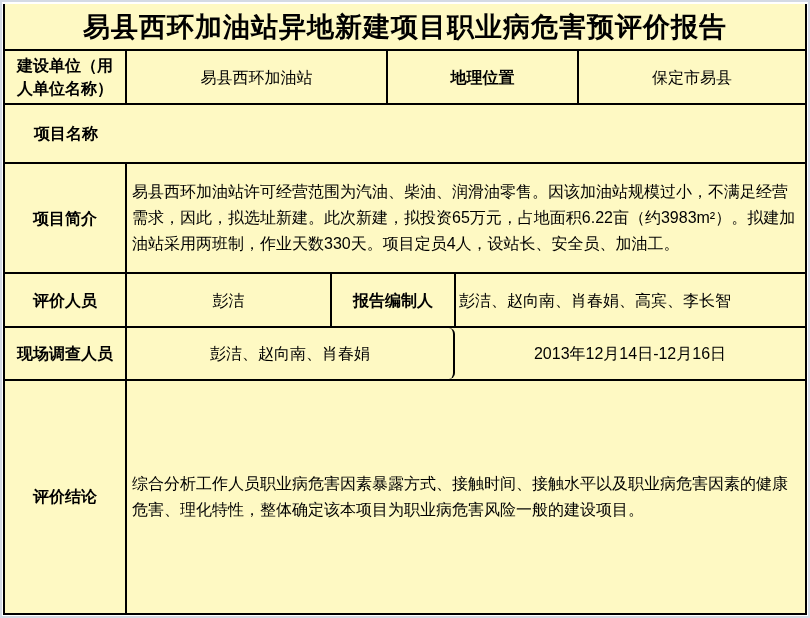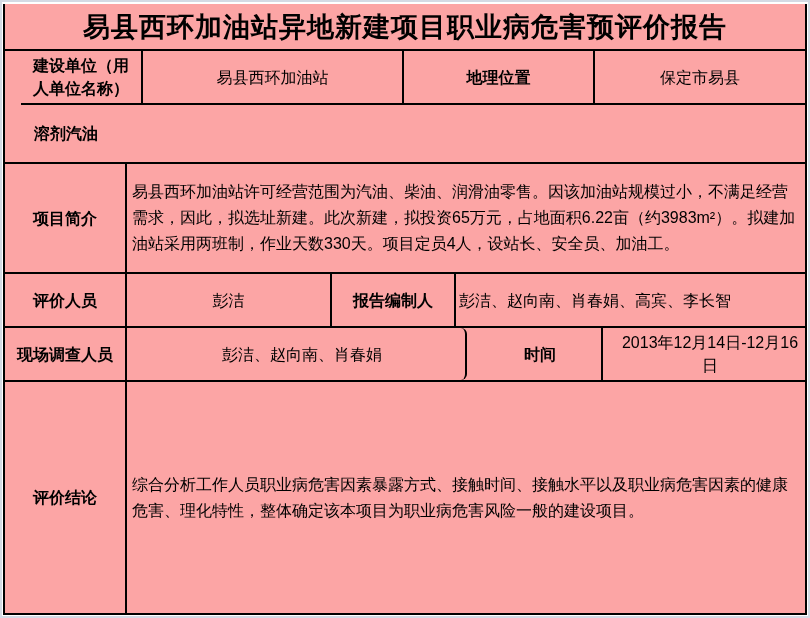--- a/index.html
+++ b/index.html
@@ -6,45 +6,45 @@
   body{
     width:810px;height:618px;position:relative;overflow:hidden;
     background:#ffffff;color:#000;
     font-family:"Liberation Sans","DejaVu Sans",sans-serif;
   }
   .frame{position:absolute;inset:0;border:2px solid #d4dae4;pointer-events:none;z-index:9;}
   .doc{
     position:absolute;left:3px;top:4px;width:804px;height:611px;
     box-sizing:border-box;
     border-left:2px solid #000;border-right:2px solid #000;border-bottom:2px solid #000;
-    display:flex;flex-direction:column;background:#fca5a5;
+    display:flex;flex-direction:column;background:#fef9c3;
   }
   .title-row{
     box-sizing:border-box;flex:0 0 47px;
     border-bottom:2px solid #000;
     display:flex;align-items:center;justify-content:center;
     font-weight:bold;font-size:27px;letter-spacing:1px;
   }
   .row{display:flex;box-sizing:border-box;border-bottom:2px solid #000;}
   .row:last-child{border-bottom:none;flex:1 1 auto;}
   .cell{
     box-sizing:border-box;border-right:2px solid #000;
     display:flex;align-items:center;justify-content:center;
     text-align:center;padding:3px 8px;font-size:16px;line-height:1.45;
   }
   .cell:last-child{border-right:none;}
   .lab{font-weight:bold;}
   .left{justify-content:flex-start;text-align:left;}
   .para{line-height:1.62;padding:15px 5px;}
   .tight{padding:3px 3px;}
-  .r1{flex:0 0 52px;margin-left:16px;}
+  .r1{flex:0 0 52px;}
   .r2{flex:0 0 59px;}
   .r3{flex:0 0 106px;}
   .r4{flex:0 0 54px;}
-  .r5{flex:0 0 53px;gap:12px;}
+  .r5{flex:0 0 53px;}
   .r6{flex:0 0 128px;}
   .w122{flex:0 0 122px;}
   .w261{flex:0 0 261px;}
   .w191{flex:0 0 191px;}
   .w123{flex:0 0 123px;}
   .w205{flex:0 0 205px;}
   .w124{flex:0 0 124px;}
   .w328{flex:0 0 328px;border-radius:6px;}
   .grow{flex:1 1 auto;}
 </style>
@@ -58,39 +58,38 @@
   <div class="title-row">易县西环加油站异地新建项目职业病危害预评价报告</div>
 
   <div class="row r1">
     <div class="cell lab w122">建设单位（用人单位名称）</div>
     <div class="cell w261">易县西环加油站</div>
     <div class="cell lab w191">地理位置</div>
     <div class="cell grow">保定市易县</div>
   </div>
 
   <div class="row r2">
-    <div class="cell lab w122">溶剂汽油</div>
+    <div class="cell lab w122">项目名称</div>
   </div>
 
   <div class="row r3">
     <div class="cell lab w122">项目简介</div>
     <div class="cell grow left para">易县西环加油站许可经营范围为汽油、柴油、润滑油零售。因该加油站规模过小，不满足经营需求，因此，拟选址新建。此次新建，拟投资65万元，占地面积6.22亩（约3983m²）。拟建加油站采用两班制，作业天数330天。项目定员4人，设站长、安全员、加油工。</div>
   </div>
 
   <div class="row r4">
     <div class="cell lab w122">评价人员</div>
     <div class="cell w205">彭洁</div>
     <div class="cell lab w124 tight">报告编制人</div>
     <div class="cell grow left tight">彭洁、赵向南、肖春娟、高宾、李长智</div>
   </div>
 
   <div class="row r5">
     <div class="cell lab w122 tight">现场调查人员</div>
     <div class="cell w328">彭洁、赵向南、肖春娟</div>
-    <div class="cell lab w124">时间</div>
     <div class="cell grow tight">2013年12月14日-12月16日</div>
   </div>
 
 
   <div class="row">
     <div class="cell lab w122">评价结论</div>
     <div class="cell grow left para">综合分析工作人员职业病危害因素暴露方式、接触时间、接触水平以及职业病危害因素的健康危害、理化特性，整体确定该本项目为职业病危害风险一般的建设项目。</div>
   </div>
 
 </div>

